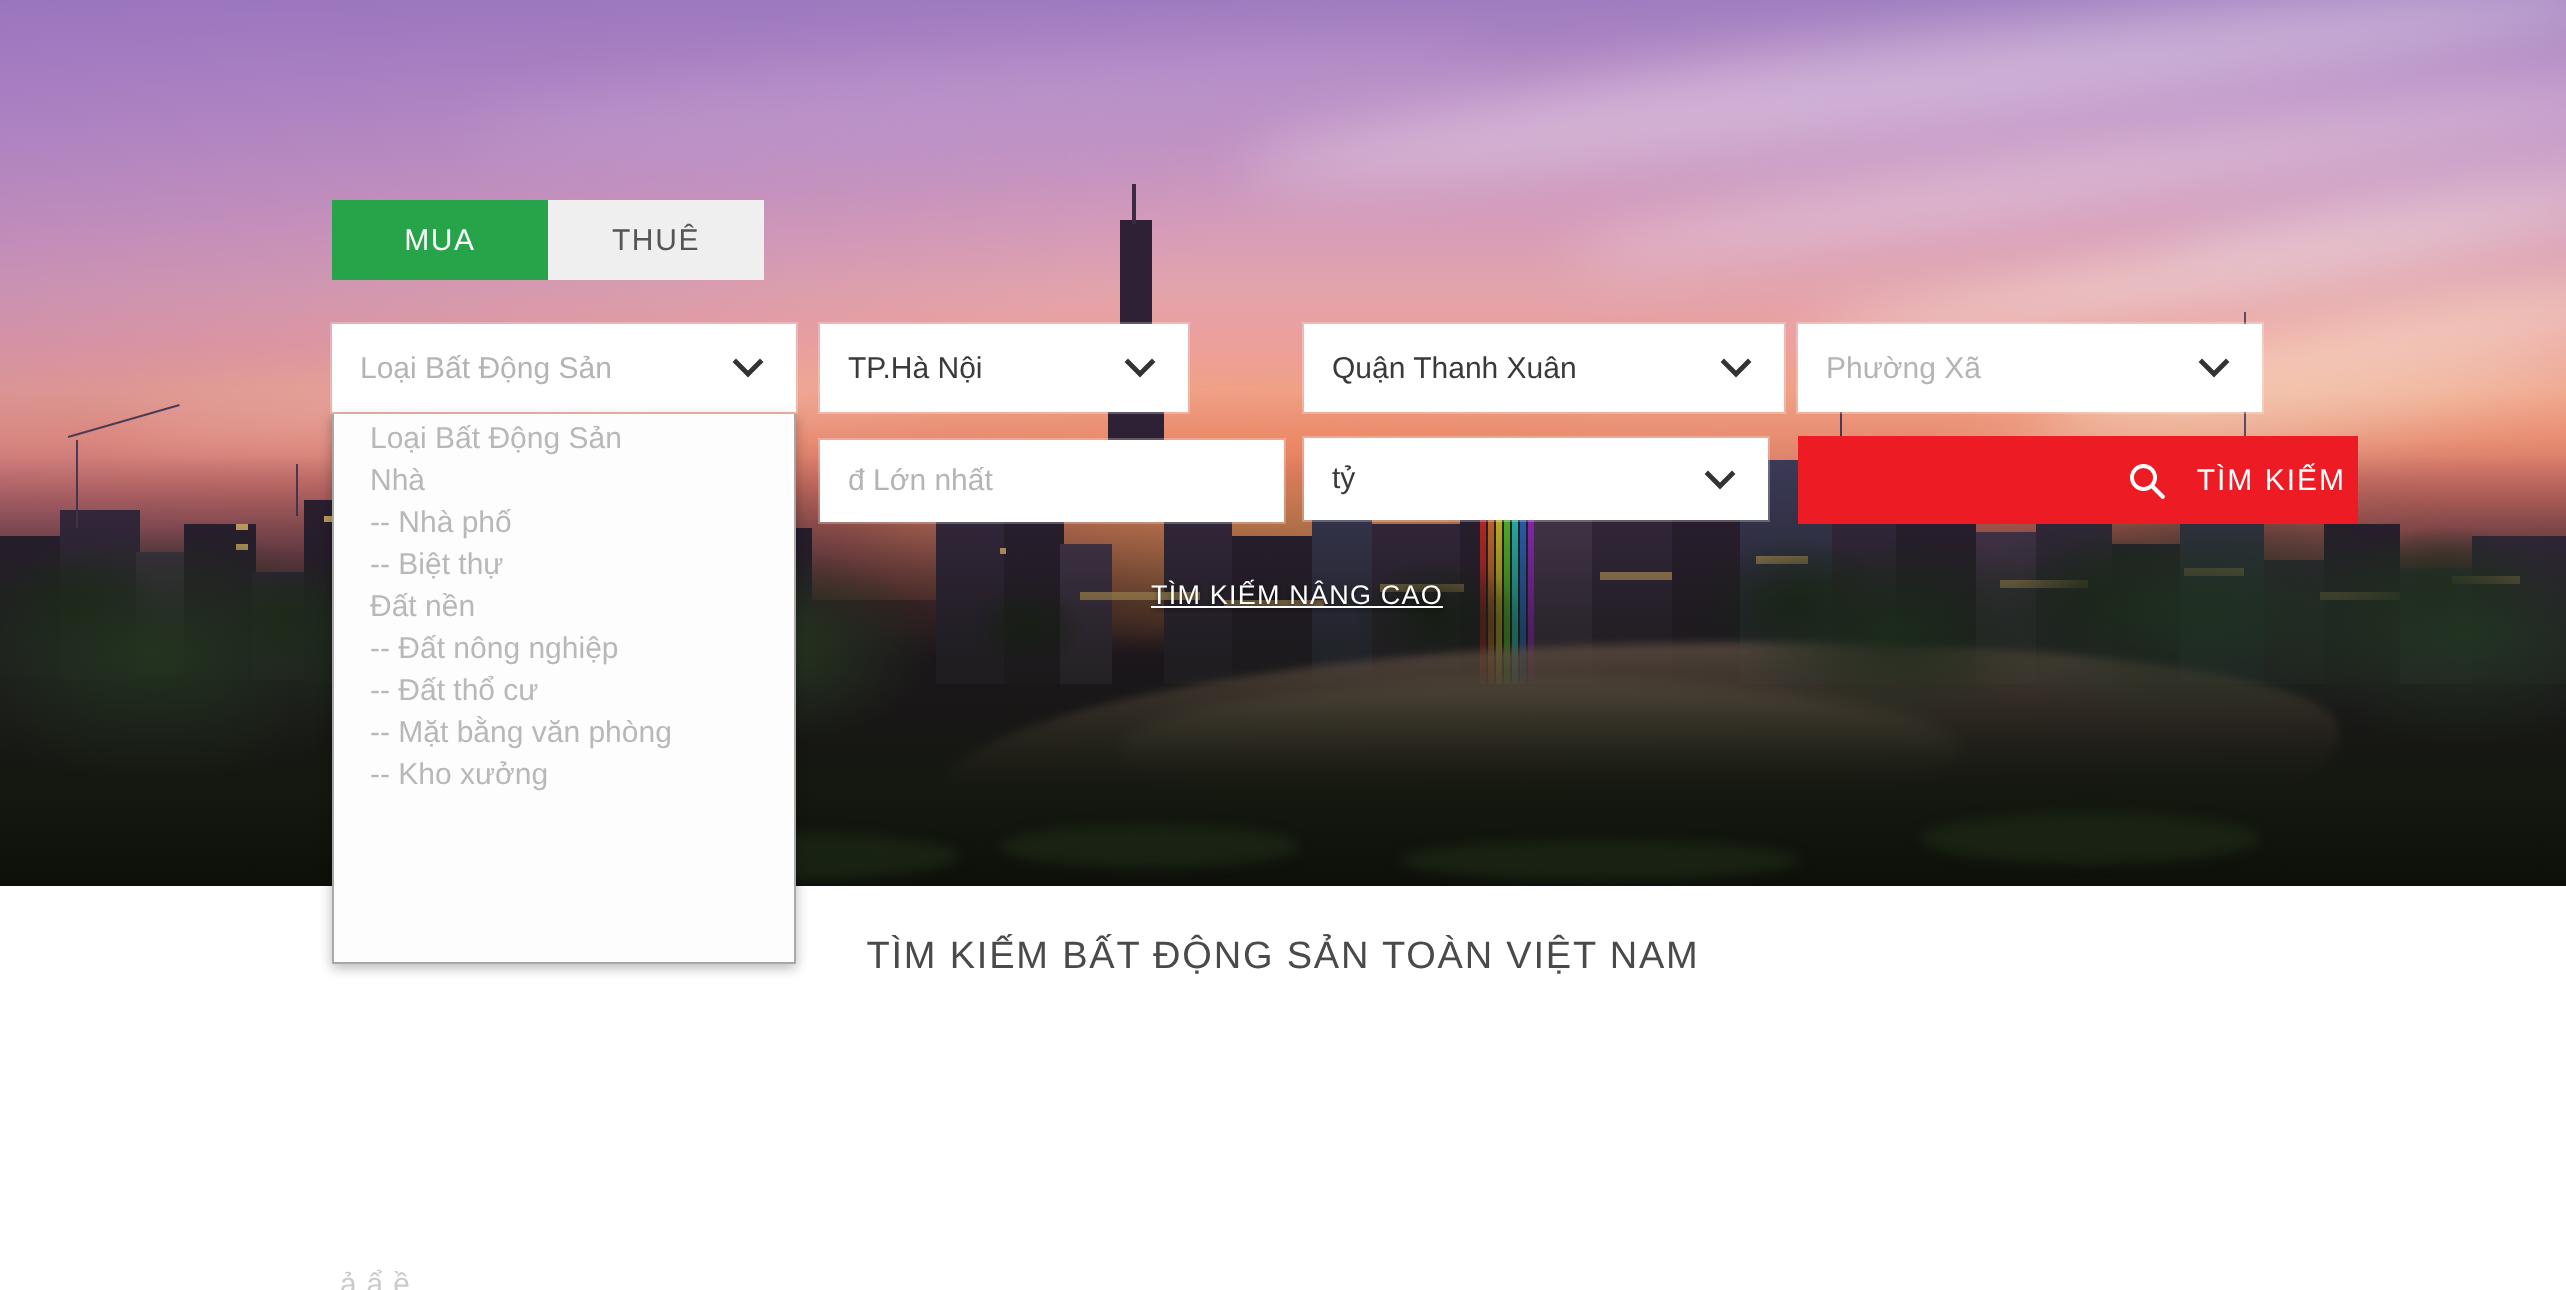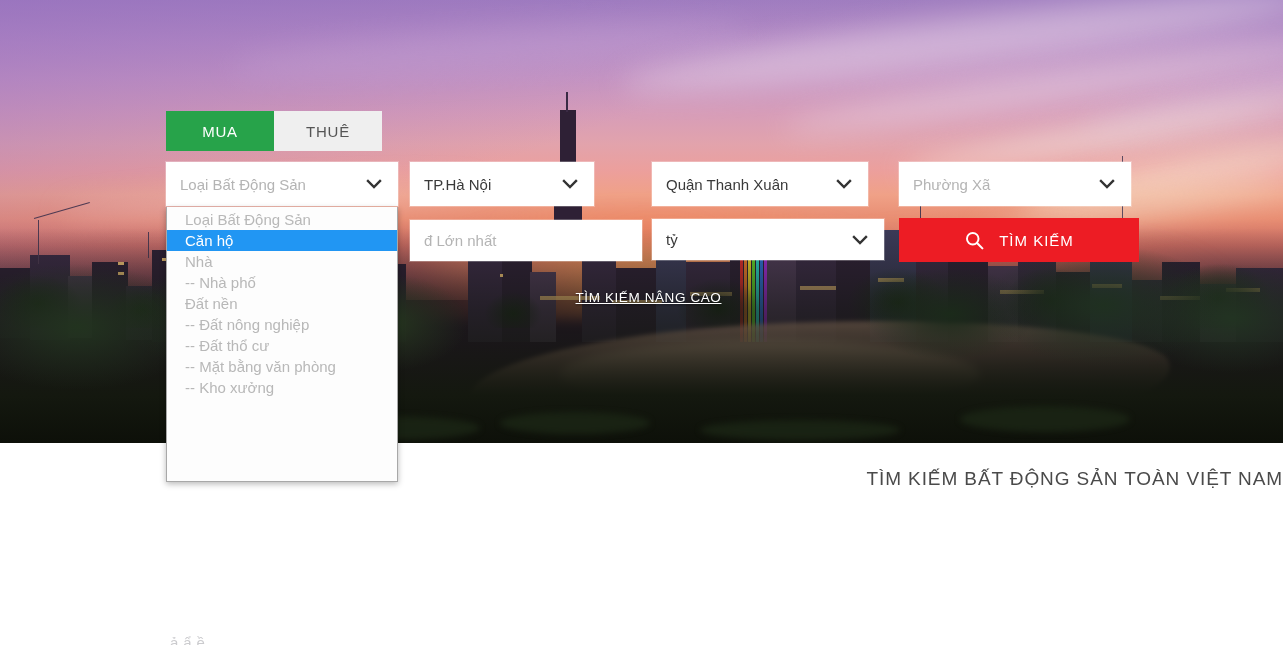--- a/index.html
+++ b/index.html
@@ -113,21 +113,21 @@
     border-radius: 50%;
     background: linear-gradient(to bottom, rgba(247,205,175,.75), rgba(200,150,140,.15));
     filter: blur(4px);
   }
   .grasstuft {
     position:absolute; border-radius: 50%;
     background:#1a2414; filter: blur(3px); opacity:.9;
   }
 
   
-  .tabs { position:absolute; left: 166px; top: 100px; display:flex; z-index: 12; margin-top: 11px;}
+  .tabs { position:absolute; left: 166px; top: 100px; display:flex; z-index: 12;}
   .tab {
     width: 108px; height: 40px;
     display:flex; align-items:center; justify-content:center;
     font-size: 15px; letter-spacing: .8px;
     cursor:pointer; user-select:none;
   }
   .tab.buy { background:#27a34a; color:#ffffff; }
   .tab.rent { background:#efefef; color:#555555; }
 
   .fields { position:absolute; left:166px; top:162px; z-index: 11; }
@@ -140,31 +140,31 @@
     color:#3a3a3a;
     box-shadow: 0 0 0 1px rgba(255,255,255,.25);
   }
   .field .val { flex:1; white-space:nowrap; overflow:hidden; }
   .field .val.ph { color:#b4b4b4; }
   .chev { width: 20px; height: 20px; flex: 0 0 20px; display:block; }
 
   
   #f-type    { left: 0px;   top: 0px;  width: 232px; height: 44px; }
   #f-prov    { left: 244px; top: 0px;  width: 184px; height: 44px; }
-  #f-dist    { left: 486px; top: 0px;  width: 216px; height: 44px; }
+  #f-dist    { left: 486px; top: 0px;  width: 240px; height: 44px; }
   #f-ward    { left: 733px; top: 0px;  width: 232px; height: 44px; }
   
   #f-price   { left: 244px; top: 58px; width: 232px; height: 41px; }
   #f-unit    { left: 486px; top: 57px; width: 232px; height: 41px; }
 
   .search-btn {
     position:absolute; left: 733px; top: 56px;
-    width: 240px; height: 44px;
+    width: 280px; height: 44px;
     background:#ed1c24; color:#fff;
-    display:flex; align-items:center; justify-content:center; gap:14px;
+    display:flex; align-items:center; justify-content:flex-end; gap:14px;
     font-size: 15px; letter-spacing: 1px;
     cursor:pointer; border:0;
     font-family:"Liberation Sans", sans-serif;
   }
   .search-btn svg { display:block; }
 
   .adv-link {
     position:absolute; left: 0; top: 128px; width: 965px;
     text-align:center;
     color:#ffffff; font-size: 13.5px; letter-spacing: .6px;
@@ -190,21 +190,21 @@
     font-size: 15px;
     color:#b8b8b8;
     white-space:nowrap;
     cursor: pointer;
   }
   .dd-item.sel { background:#2196f3; color:#ffffff; }
 
   
   .section-title {
     position:absolute; left:0; top: 468px; width: 1283px;
-    text-align:right;
+    text-align:center;
     font-size: 19px; letter-spacing: .9px;
     color:#4a4a4a;
   }
   .ghost-text {
     position:absolute; left: 170px; top: 634px;
     font-size: 15px; color:#8d8d94; opacity:.45;
     letter-spacing:.4px;
   }
 </style>
 </head>
@@ -386,23 +386,23 @@
         </svg>
       </span>
       <span>TÌM KIẾM</span>
     </button>
 
     <div class="adv-link">TÌM KIẾM NÂNG CAO</div>
   </div>
 
   <div class="dropdown" id="dropdown">
       <div class="dd-item">Loại Bất Động Sản</div>
-      <div class="dd-item sel">Căn hộ</div>
       <div class="dd-item">Nhà</div>
       <div class="dd-item">-- Nhà phố</div>
+      <div class="dd-item">-- Biệt thự</div>
       <div class="dd-item">Đất nền</div>
       <div class="dd-item">-- Đất nông nghiệp</div>
       <div class="dd-item">-- Đất thổ cư</div>
       <div class="dd-item">-- Mặt bằng văn phòng</div>
       <div class="dd-item">-- Kho xưởng</div>
     </div>
 
   <div class="section-title">TÌM KIẾM BẤT ĐỘNG SẢN TOÀN VIỆT NAM</div>
   <div class="ghost-text">ả ẩ ề</div>
 

